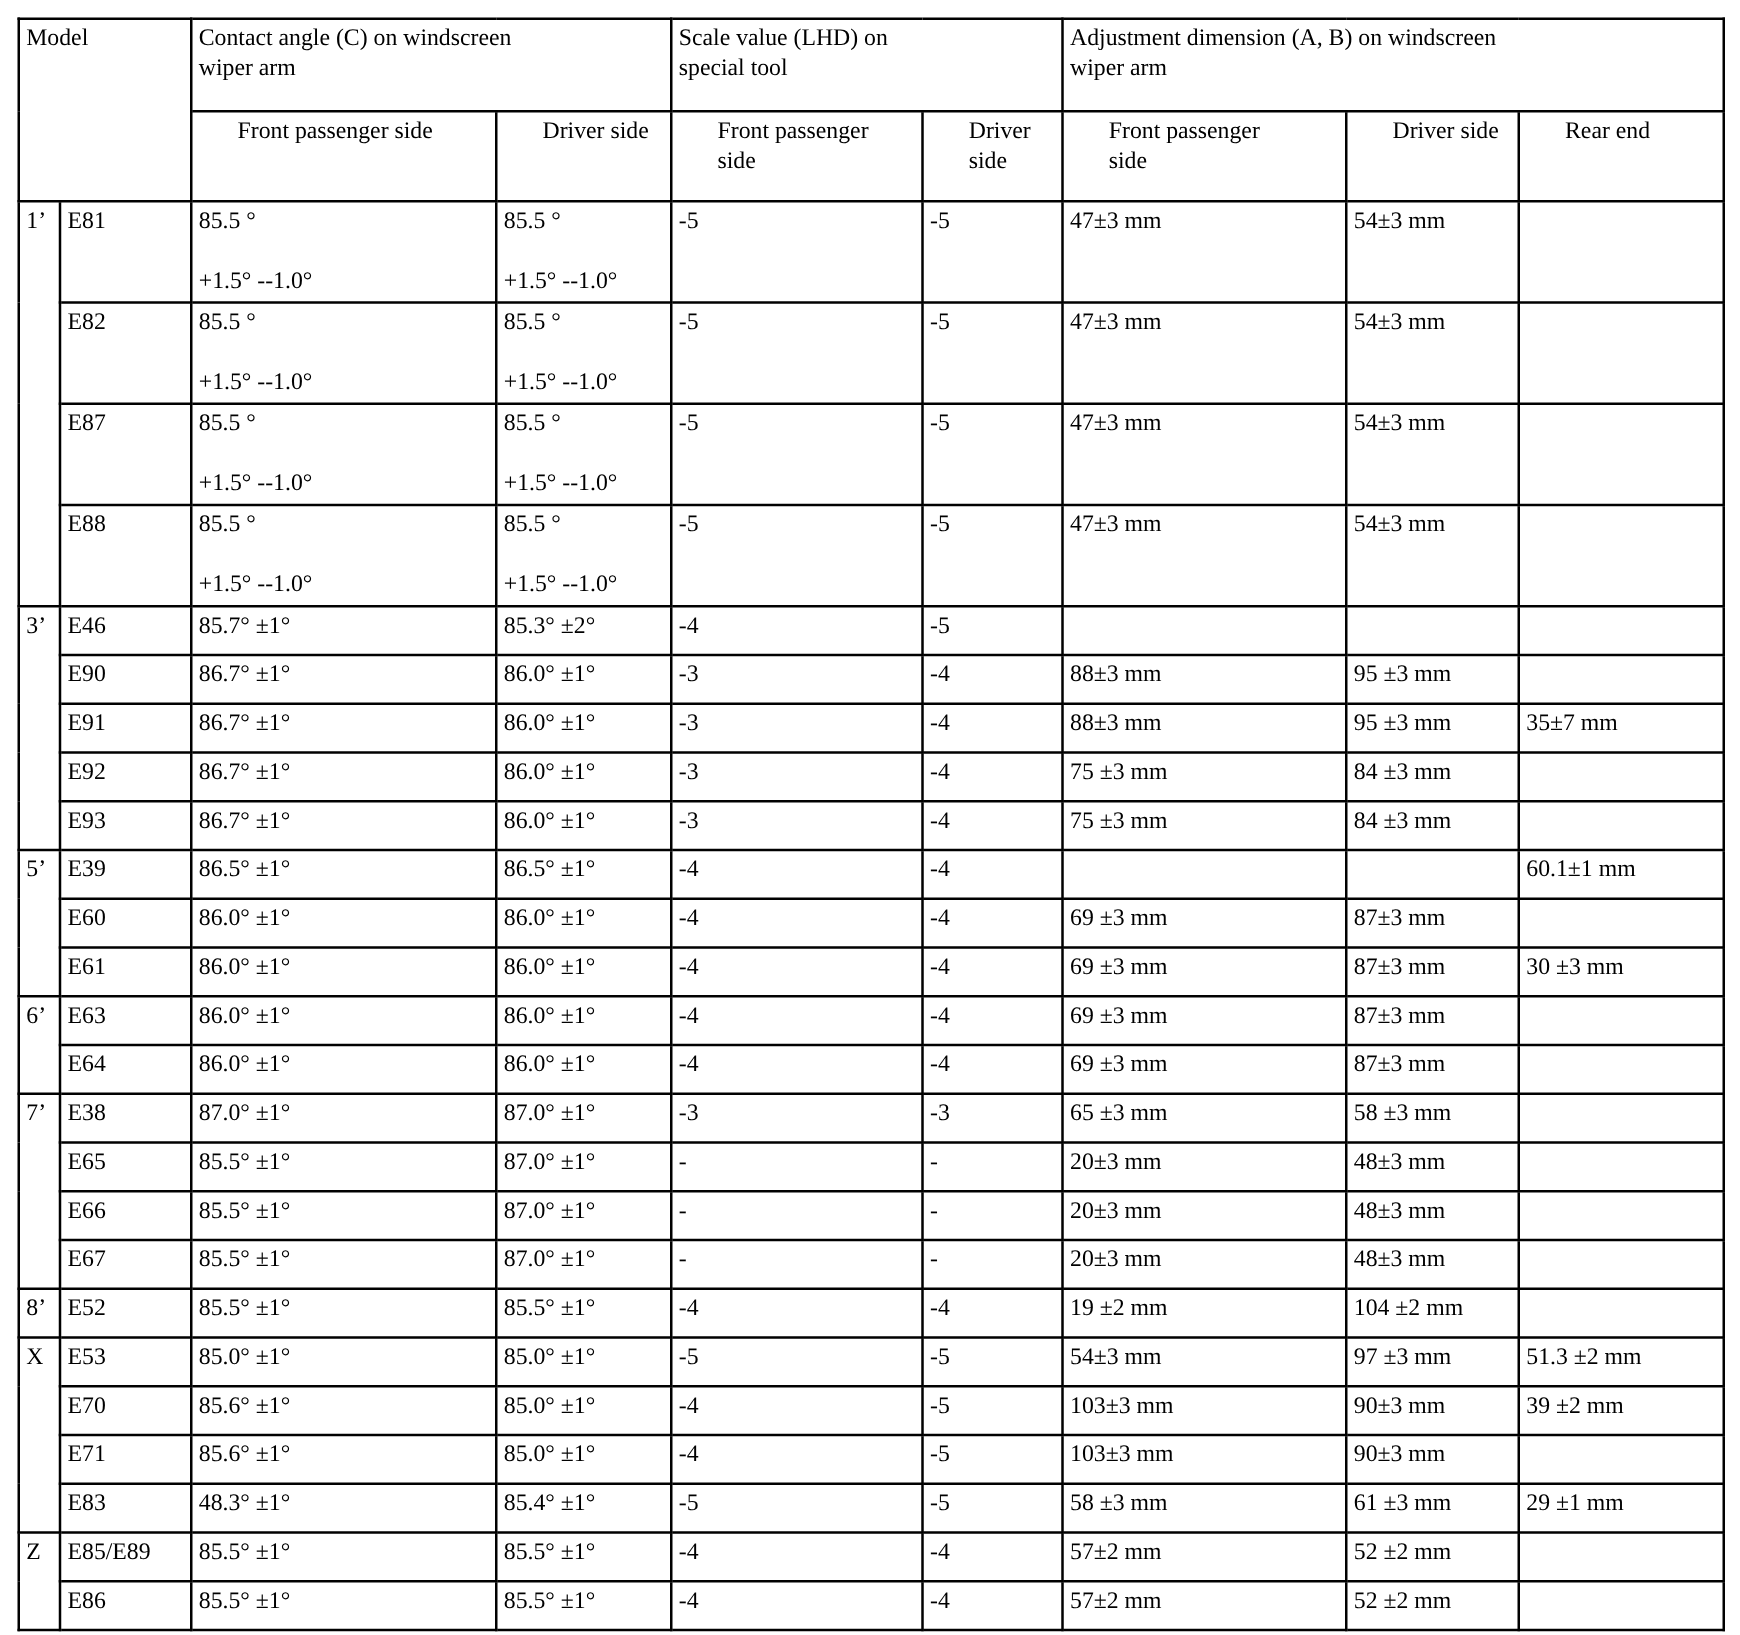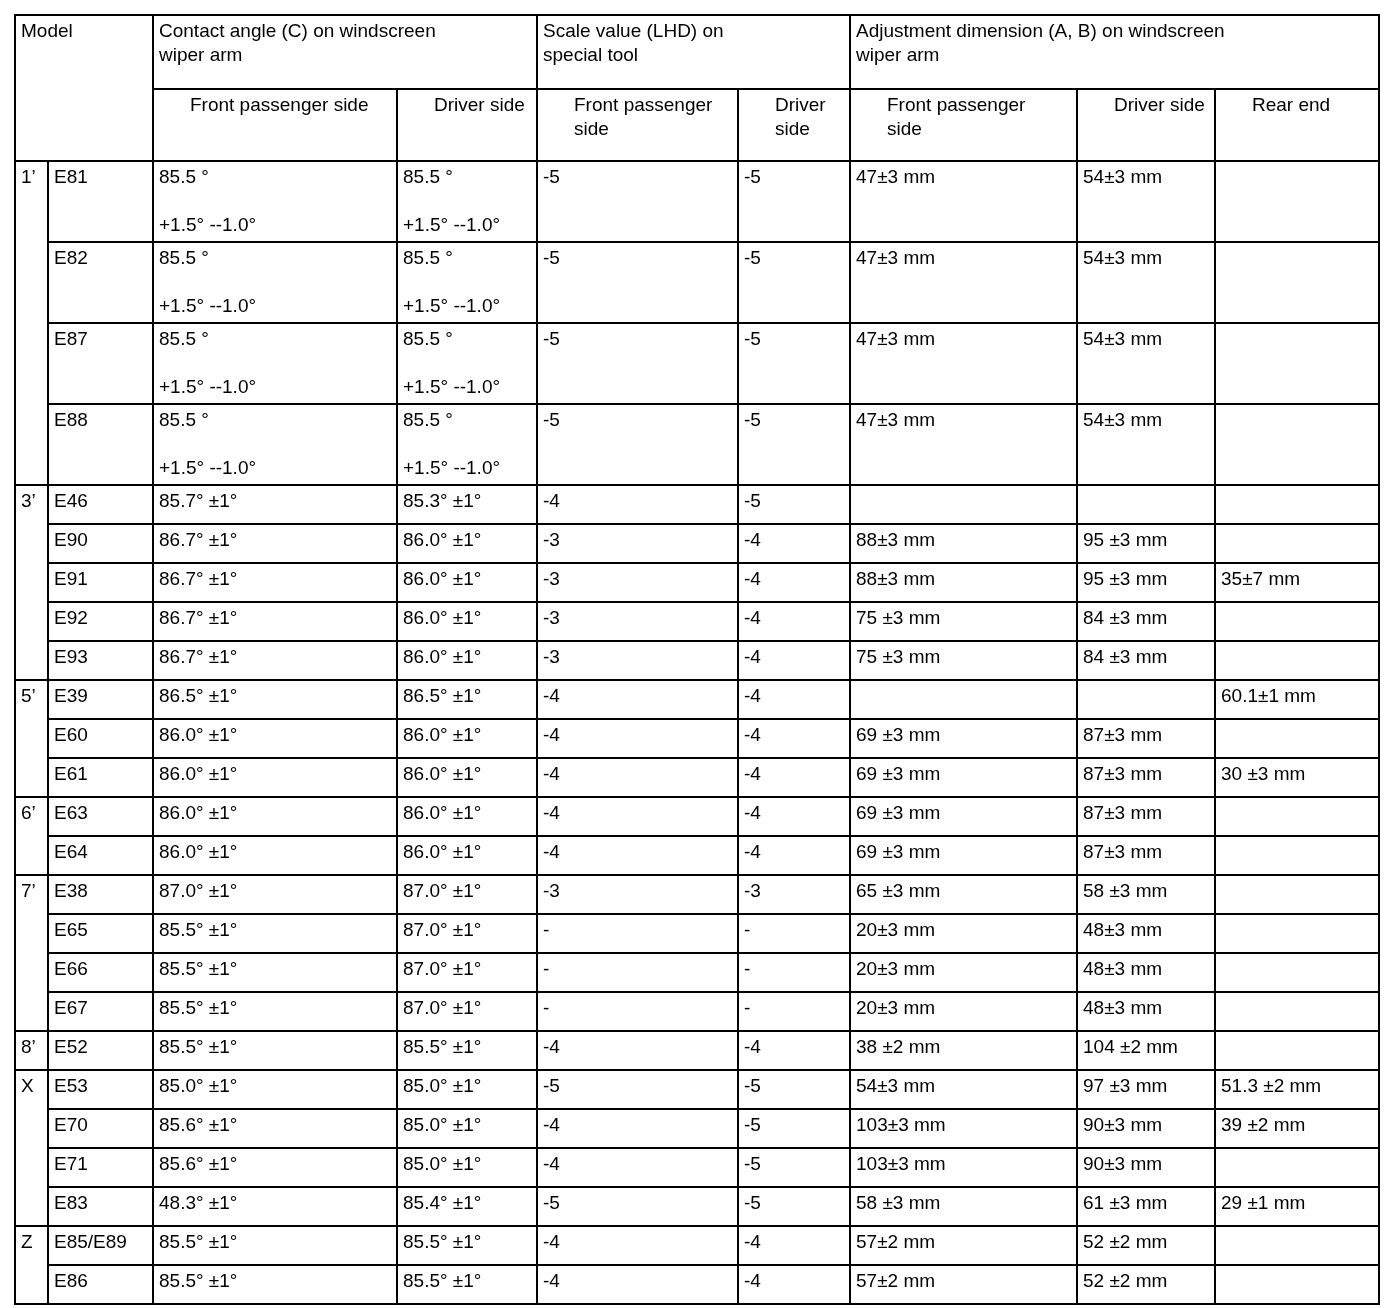--- a/index.html
+++ b/index.html
@@ -7,20 +7,21 @@
   body {
     width: 1392px; height: 1308px;
     font-family: "Liberation Sans", sans-serif;
     font-size: 19px; color: #000;
   }
   table.spec {
     border-collapse: collapse;
     table-layout: fixed;
     margin: 14px 16px 0 14px;
     width: 1364px;
+    font-family: Liberation Serif, serif;
   }
   .spec th, .spec td {
     border: 2px solid #000;
     vertical-align: top;
     text-align: left;
     padding: 3px 5px;
     white-space: pre-line;
     font-weight: normal;
     line-height: 24px;
     overflow: hidden;
@@ -123,21 +124,21 @@
         <td>-5</td>
         <td>-5</td>
         <td>47±3 mm</td>
         <td>54±3 mm</td>
         <td></td>
       </tr>
       <tr>
         <td rowspan="5">3’</td>
         <td>E46</td>
         <td>85.7° ±1°</td>
-        <td>85.3° ±1°</td>
+        <td>85.3° ±2°</td>
         <td>-4</td>
         <td>-5</td>
         <td></td>
         <td></td>
         <td></td>
       </tr>
       <tr>
         <td>E90</td>
         <td>86.7° ±1°</td>
         <td>86.0° ±1°</td>
@@ -270,21 +271,21 @@
         <td>48±3 mm</td>
         <td></td>
       </tr>
       <tr>
         <td rowspan="1">8’</td>
         <td>E52</td>
         <td>85.5° ±1°</td>
         <td>85.5° ±1°</td>
         <td>-4</td>
         <td>-4</td>
-        <td>38 ±2 mm</td>
+        <td>19 ±2 mm</td>
         <td>104 ±2 mm</td>
         <td></td>
       </tr>
       <tr>
         <td rowspan="4">X</td>
         <td>E53</td>
         <td>85.0° ±1°</td>
         <td>85.0° ±1°</td>
         <td>-5</td>
         <td>-5</td>

